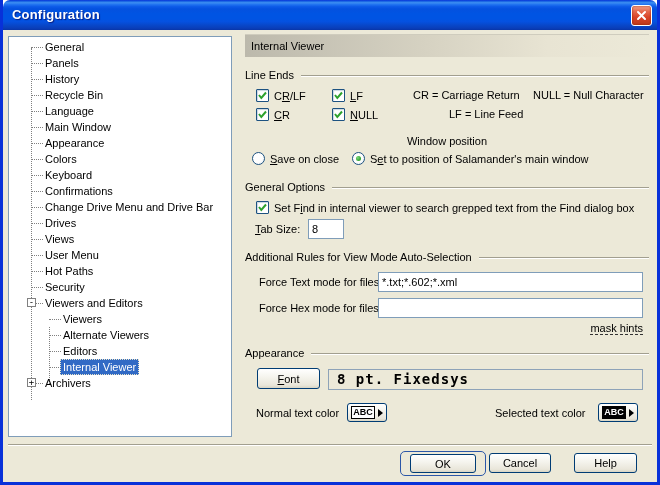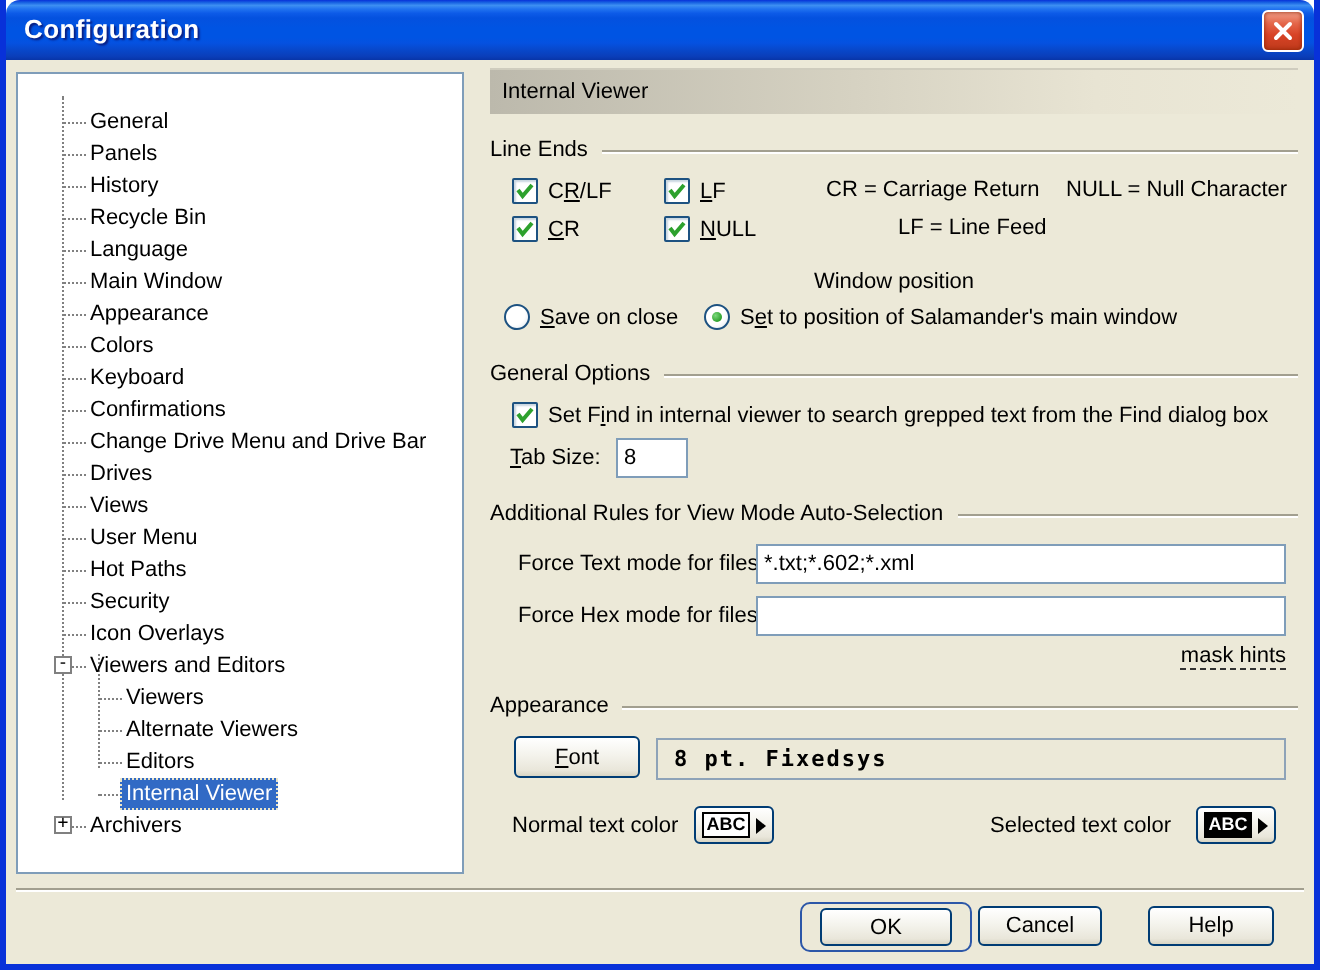--- a/index.html
+++ b/index.html
@@ -12,21 +12,21 @@
   .titlebar .title { position:absolute; left:9px; top:0; line-height:29px; color:#fff; font-size:13px; font-weight:bold;
     text-shadow:1px 1px 1px #0A1E80; letter-spacing:.2px; }
   .close-btn { position:absolute; right:5px; top:5px; width:21px; height:21px; border:1px solid #fff; border-radius:3px;
     background:linear-gradient(180deg,#F0A088 0%,#E4674A 30%,#D84326 60%,#BE3A1B 100%);
     display:flex; align-items:center; justify-content:center; box-shadow:inset 0 0 2px #8E2200; cursor:pointer; }
   
   .dlg-body { position:relative; width:654px; height:452px; background:#ECE9D8; font-size:11px; color:#000; }
   
   .tree { position:absolute; left:5px; top:6px; width:224px; height:401px; background:#fff;
           border:1px solid #7F9DB9; overflow:hidden; }
-  .tree-inner { position:relative; padding-top:16px; height:100%;border-radius:17px; }
+  .tree-inner { position:relative; padding-top:2px; height:100%;border-radius:17px; }
   .vline { position:absolute; width:0; border-left:1px dotted #808080; }
   .vline.root  { left:22px; top:11px;  height:352px; }
   .vline.child { left:40px; top:290px; height:57px; }
   .trow { position:relative; height:16px; line-height:16px; cursor:default; }
   .trow::before { content:""; position:absolute; top:8px; left:22px; width:12px; border-top:1px dotted #808080; }
   .trow.lvl1::before { left:40px; }
   .trow .tlabel { position:absolute; left:36px; white-space:nowrap; }
   .trow.lvl1 .tlabel { left:54px; }
   .trow.sel .tlabel { left:51px; height:16px; line-height:14px; padding:0 2px;
     background:#316AC5; color:#fff; border:1px dotted #EBE5C8; }
@@ -55,21 +55,21 @@
          font-size:11px; padding:0 3px; height:20px; }
   
   .hint-link { position:absolute; border-bottom:1px dashed #333; cursor:pointer; height:13px; line-height:12px; }
   
   .btn { border:1px solid #003C74; border-radius:3px; color:#000; font-size:11px; cursor:pointer;
          background:linear-gradient(180deg,#FFFFFF 0%,#F4F3EC 45%,#E9E6DA 85%,#D8D5C4 100%);
          display:flex; align-items:center; justify-content:center; }
   .font-btn { position:absolute; left:15px; top:338px; width:63px; height:21px; }
   .font-sample { position:absolute; left:86px; top:339px; width:315px; height:21px; line-height:19px;
     border:1px solid #8EA3B8; background:#ECE9D8; padding-left:8px;
-    font-family:"DejaVu Sans Mono", monospace; font-weight:bold; font-size:11px; letter-spacing:1px; }
+    font-family:"DejaVu Sans Mono", monospace; font-weight:bold; font-size:14px; letter-spacing:1px; }
   .color-btn { position:absolute; width:40px; height:19px; gap:3px; padding:0 3px; }
   .swatch { width:24px; height:13px; border:1px solid #000; font-size:9px; font-weight:bold; line-height:11px; text-align:center;
             font-family:"Liberation Sans", sans-serif; }
   .swatch.normal { background:#FFFFFF; color:#000; }
   .swatch.selected { background:#000000; color:#FFFFFF; }
   .dd-arrow { width:0; height:0; border-left:5px solid #000; border-top:4px solid transparent; border-bottom:4px solid transparent; }
   
   .sep { position:absolute; left:5px; top:414px; width:644px; height:2px; border-top:1px solid #A29F8F; border-bottom:1px solid #FFFFFF; }
   .ok-ring { position:absolute; left:397px; top:421px; width:86px; height:25px; border:1px solid #2C57A8; border-radius:5px;
              display:flex; align-items:center; justify-content:center; }
@@ -140,23 +140,20 @@
         <div class="trow">
             <span class="tlabel">User Menu</span>
           </div>
         <div class="trow">
             <span class="tlabel">Hot Paths</span>
           </div>
         <div class="trow">
             <span class="tlabel">Security</span>
           </div>
         <div class="trow">
-            <span class="tlabel">Icon Overlays</span>
-          </div>
-        <div class="trow">
           <span class="tbox">-</span>
           <span class="tlabel">Viewers and Editors</span>
         </div>
         <div class="trow lvl1">
             <span class="tlabel">Viewers</span>
           </div>
         <div class="trow lvl1">
             <span class="tlabel">Alternate Viewers</span>
           </div>
         <div class="trow lvl1">

